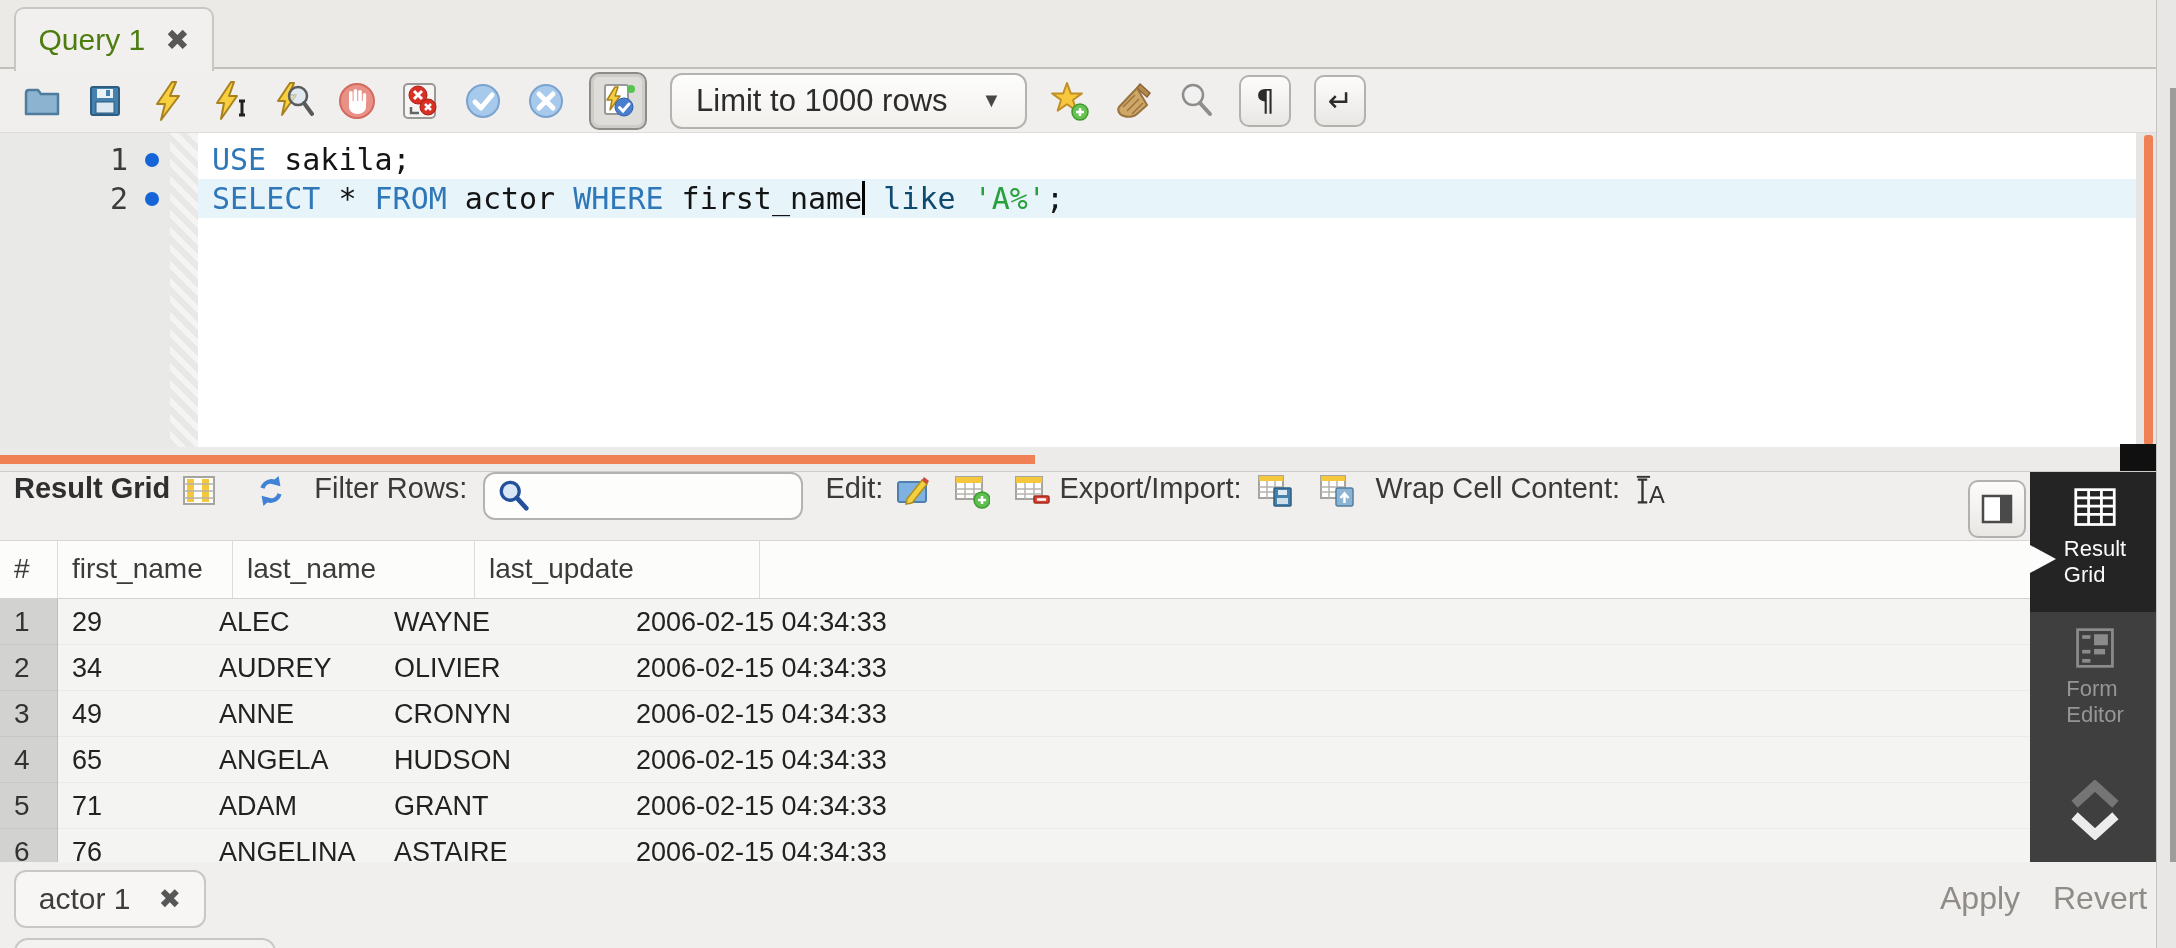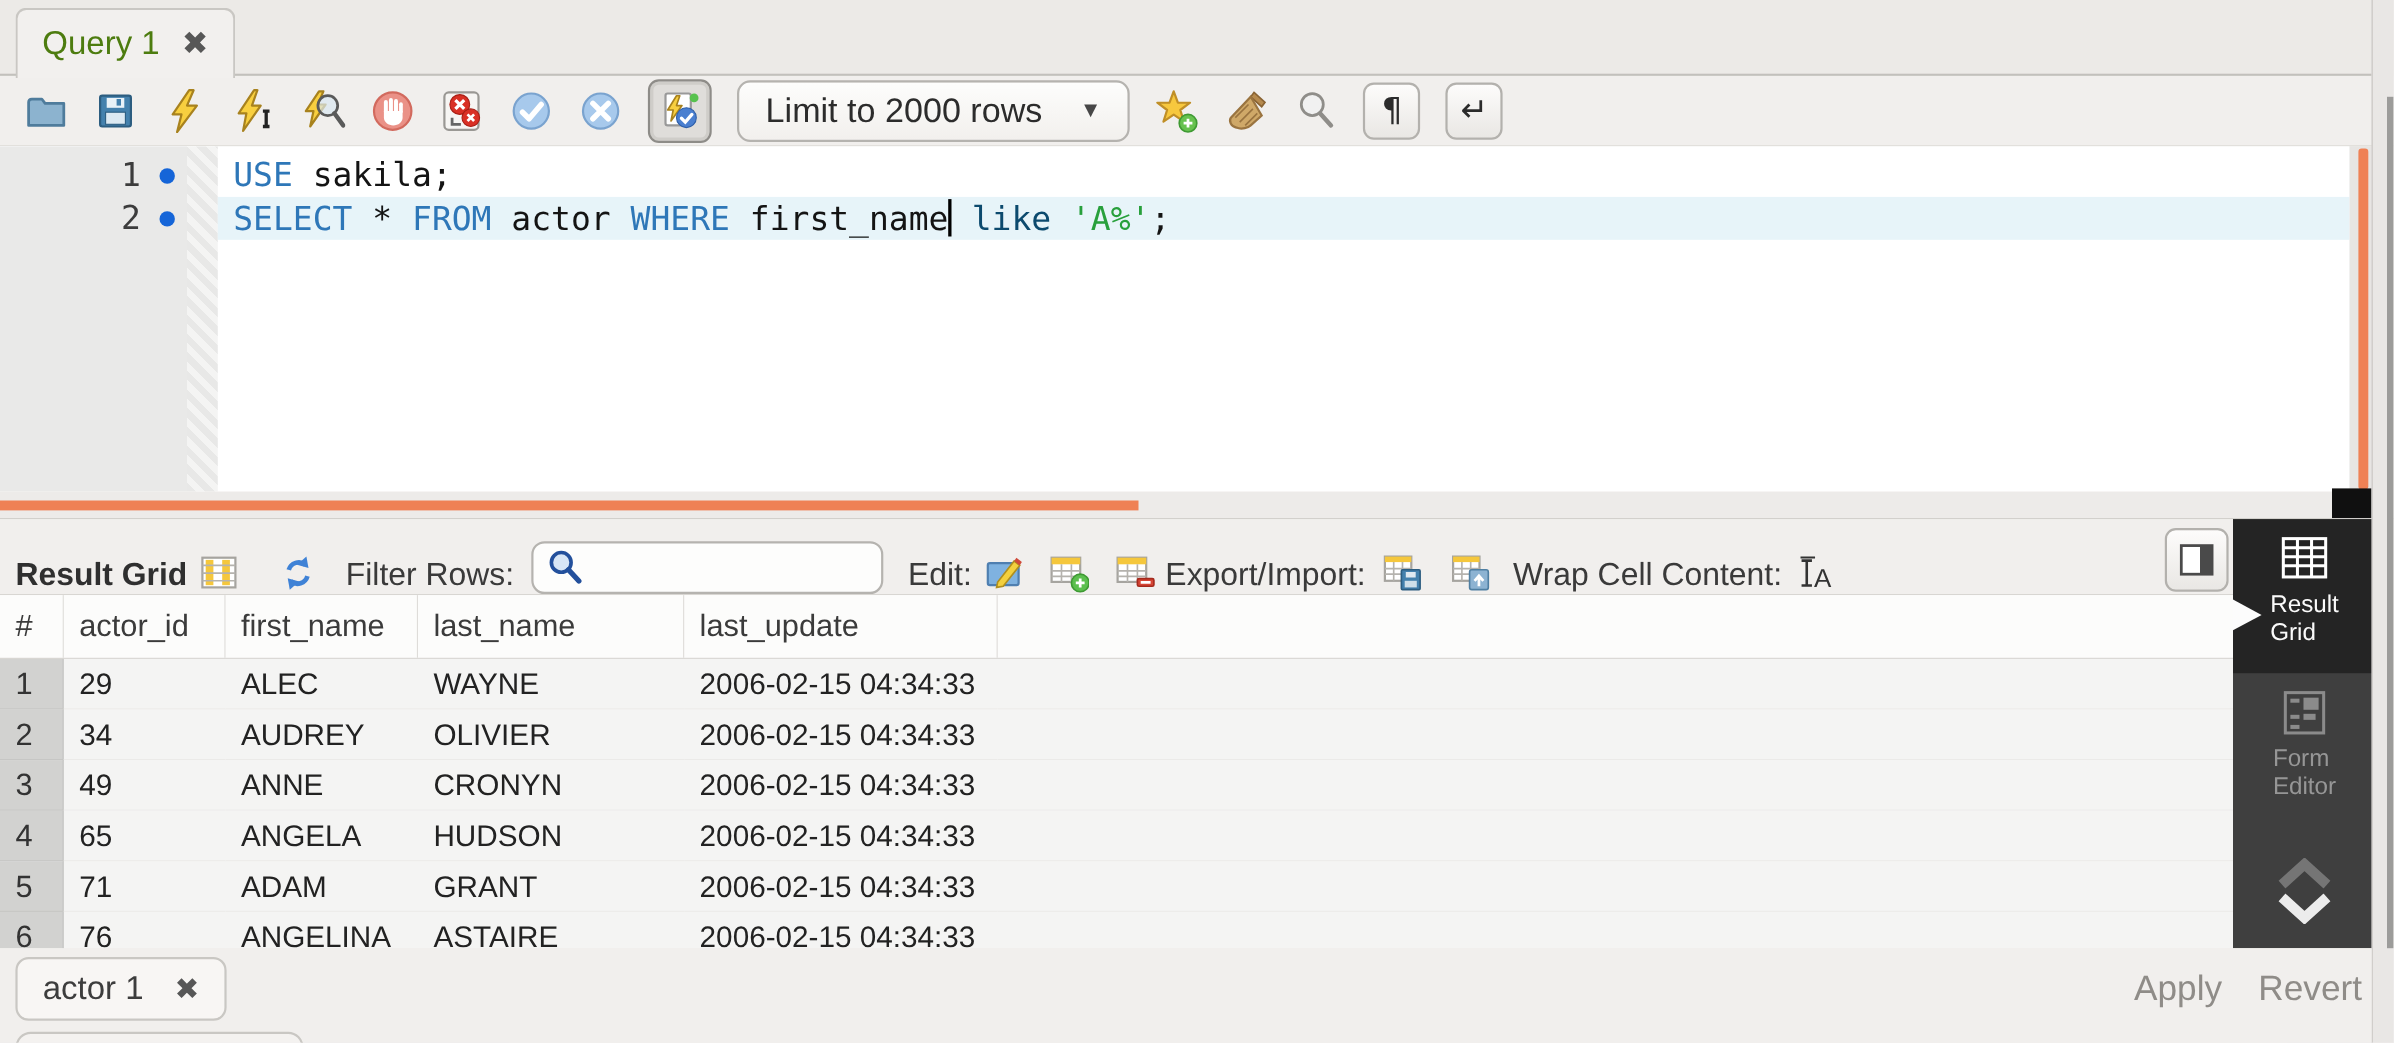--- a/index.html
+++ b/index.html
@@ -51,21 +51,21 @@
   
   #vscroll{left:2136px;top:133px;width:20px;height:314px;background:#e7e5e3;}
   #vscroll .thumb{position:absolute;right:3px;top:2px;width:9px;height:310px;background:#ef8155;border-radius:3px;}
   #hscroll{left:0;top:447px;width:2156px;height:24px;background:#edebe9;}
   #hscroll .thumb{position:absolute;left:0;top:8px;width:1035px;height:9px;background:#ef8155;}
   #scorner{left:2120px;top:444px;width:36px;height:27px;background:#101010;}
   #split-line{left:0;top:471px;width:2176px;height:1px;background:#cfcdc9;}
 
   
   #rtoolbar{left:0;top:472px;width:2030px;height:69px;background:#f1efed;
-    display:flex;align-items:flex-end;padding-left:14px;box-sizing:border-box;
+    display:flex;align-items:flex-start;padding-left:14px;box-sizing:border-box;
     border-bottom:1px solid #d8d6d2;}
   #rtoolbar .t{font-size:29px;color:#3a3a3a;white-space:nowrap;}
   #rtoolbar .bold{font-weight:bold;color:#2f2f2f;}
   .ricon{width:38px;height:38px;flex:0 0 auto;display:flex;align-items:center;justify-content:center;}
   .searchbox{width:320px;height:48px;border:2px solid #b5b3af;border-radius:12px;background:#fdfdfc;
     display:flex;align-items:center;padding-left:10px;gap:8px;box-sizing:border-box;}
   .searchbox input{border:none;outline:none;background:transparent;font-size:27px;width:240px;
     font-family:"Liberation Sans",sans-serif;color:#333;}
   #panel-toggle{left:1968px;top:480px;width:54px;height:54px;z-index:4;}
 
@@ -189,21 +189,21 @@
   <span class="tool-btn pressed">
     <svg viewBox="0 0 40 40" width="40" height="40">
         <rect x="7" y="4" width="23" height="29" rx="2" fill="#fff" stroke="#999" stroke-width="2"></rect>
         <polygon points="17,6 9,19 14,19 12,29 22,15 17,15 20,6" fill="#f8cf3f" stroke="#a8821e" stroke-width="1.5" stroke-linejoin="round"></polygon>
         <circle cx="33" cy="8" r="4" fill="#57c24e"></circle>
         <circle cx="26" cy="26" r="9" fill="#4a7fd0" stroke="#2f5fa8"></circle>
         <path d="M21.5 26.5l3.5 3.5 6-7" stroke="#fff" stroke-width="3" fill="none" stroke-linecap="round"></path>
       </svg>
   </span>
   <div class="limit-box">
-    <span class="lbl">Limit to 2000 rows</span>
+    <span class="lbl">Limit to 1000 rows</span>
     <span class="caret">▼</span>
   </div>
   <span class="ticon">
     <svg viewBox="0 0 40 40" width="40" height="40">
         <polygon points="17,2 20.8,12.4 31.9,12.4 23,19 26.3,29.6 17,23.2 7.7,29.6 11,19 2.1,12.4 13.2,12.4" fill="#f7c83e" stroke="#c08f27" stroke-width="2" stroke-linejoin="round"></polygon>
         <circle cx="30" cy="31" r="8" fill="#67c24f" stroke="#3f9a33" stroke-width="1.5"></circle>
         <path d="M30 27v8M26 31h8" stroke="#fff" stroke-width="2.5"></path>
       </svg>
   </span>
   <span class="ticon">
@@ -343,21 +343,20 @@
 <span class="tool-btn abs" id="panel-toggle">
   <svg viewBox="0 0 36 36" width="36" height="36">
       <rect x="4" y="5" width="28" height="26" fill="#fff" stroke="#4a4a4a" stroke-width="2.5"></rect>
       <rect x="21" y="5" width="11" height="26" fill="#4a4a4a"></rect>
     </svg>
 </span>
 
 <div id="grid" class="abs">
   <div id="ghead">
       <div class="hcell c0">#</div>
-      <div class="hcell c1">actor_id</div>
       <div class="hcell c2">first_name</div>
       <div class="hcell c3">last_name</div>
       <div class="hcell c4">last_update</div>
       <div class="hcell hfill"></div>
     </div>
   <div id="gbody">
       <div class="grow">
         <div class="cell c0 numcell">1</div>
         <div class="cell c1">29</div>
         <div class="cell c2">ALEC</div>

